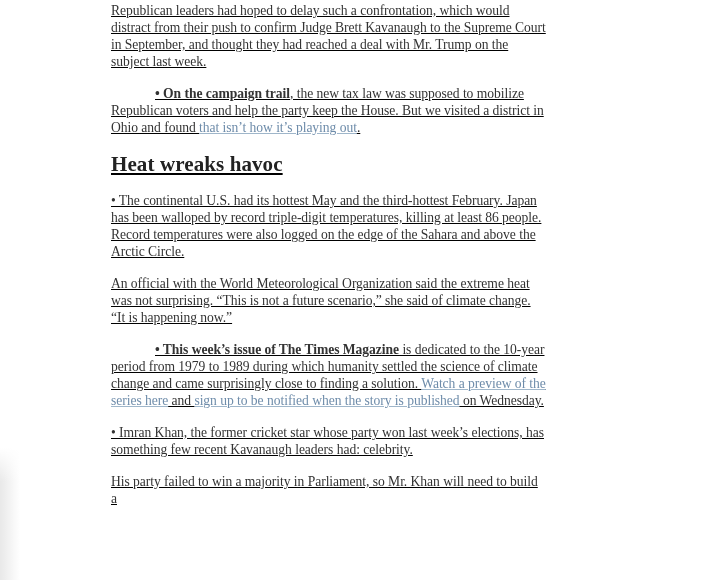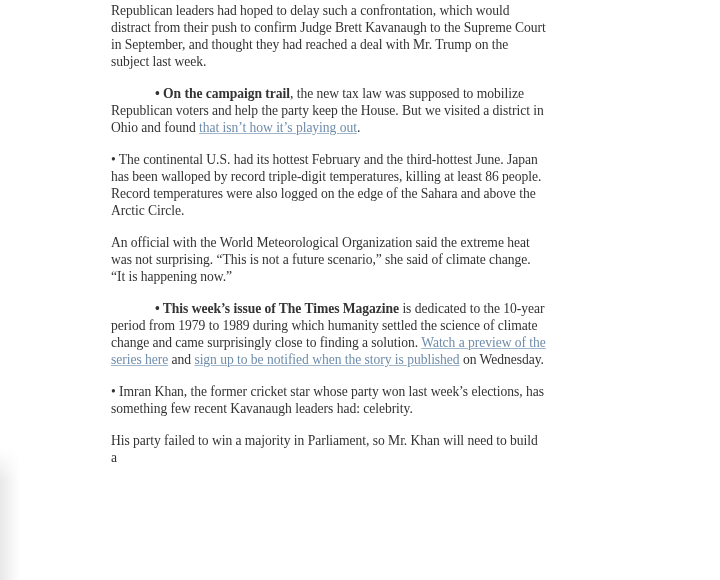--- a/index.html
+++ b/index.html
@@ -6,20 +6,21 @@
     margin: 0;
     padding: 0;
     background: #ffffff;
   }
   .viewport {
     position: relative;
     width: 658px;
     height: 580px;
     overflow: hidden;
     background: var(--page-bg, #ffffff);
+    text-decoration: underline;
   }
   .content-column {
     width: 436px;
     margin: 0 auto;
     font-family: "Liberation Serif", serif;
     font-size: 13.6px;
     line-height: 17px;
     color: var(--body-color, #333333);
     letter-spacing: -0.05px;
   }
@@ -62,19 +63,20 @@
   }
 </style>
 </head>
 <body>
 
 <div class="viewport">
   <div class="left-edge-shadow"></div>
   <main class="content-column">
       <p class="paragraph"><span class="seg-normal">Republican leaders had hoped to delay such a confrontation, which would distract from their push to confirm Judge Brett Kavanaugh to the Supreme Court in September, and thought they had reached a deal with Mr. Trump on the subject last week.</span></p>
       <p class="paragraph"><span class="seg-bold">• On the campaign trail</span><span class="seg-normal">, the new tax law was supposed to mobilize Republican voters and help the party keep the House. But we visited a district in Ohio and found </span><a class="seg-link" href="#">that isn’t how it’s playing out</a><span class="seg-normal">.</span></p>
-      <p class="paragraph"><span class="seg-normal">• The continental U.S. had its hottest February and the third-hottest June. Japan has been walloped by record triple-digit temperatures, killing at least 86 people. Record temperatures were also logged on the edge of the Sahara and above the Arctic Circle.</span></p>
+      <h2 class="heading"><span class="seg-normal">Heat wreaks havoc</span></h2>
+      <p class="paragraph"><span class="seg-normal">• The continental U.S. had its hottest May and the third-hottest February. Japan has been walloped by record triple-digit temperatures, killing at least 86 people. Record temperatures were also logged on the edge of the Sahara and above the Arctic Circle.</span></p>
       <p class="paragraph"><span class="seg-normal">An official with the World Meteorological Organization said the extreme heat was not surprising. “This is not a future scenario,” she said of climate change. “It is happening now.”</span></p>
       <p class="paragraph"><span class="seg-bold">• This week’s issue of The Times Magazine</span><span class="seg-normal"> is dedicated to the 10-year period from 1979 to 1989 during which humanity settled the science of climate change and came surprisingly close to finding a solution. </span><a class="seg-link" href="#">Watch a preview of the series here</a><span class="seg-normal"> and </span><a class="seg-link" href="#">sign up to be notified when the story is published</a><span class="seg-normal"> on Wednesday.</span></p>
       <p class="paragraph"><span class="seg-normal">• Imran Khan, the former cricket star whose party won last week’s elections, has something few recent Kavanaugh leaders had: celebrity.</span></p>
       <p class="paragraph"><span class="seg-normal">His party failed to win a majority in Parliament, so Mr. Khan will need to build a</span></p>
     </main>
 </div>
 
 </body></html>

